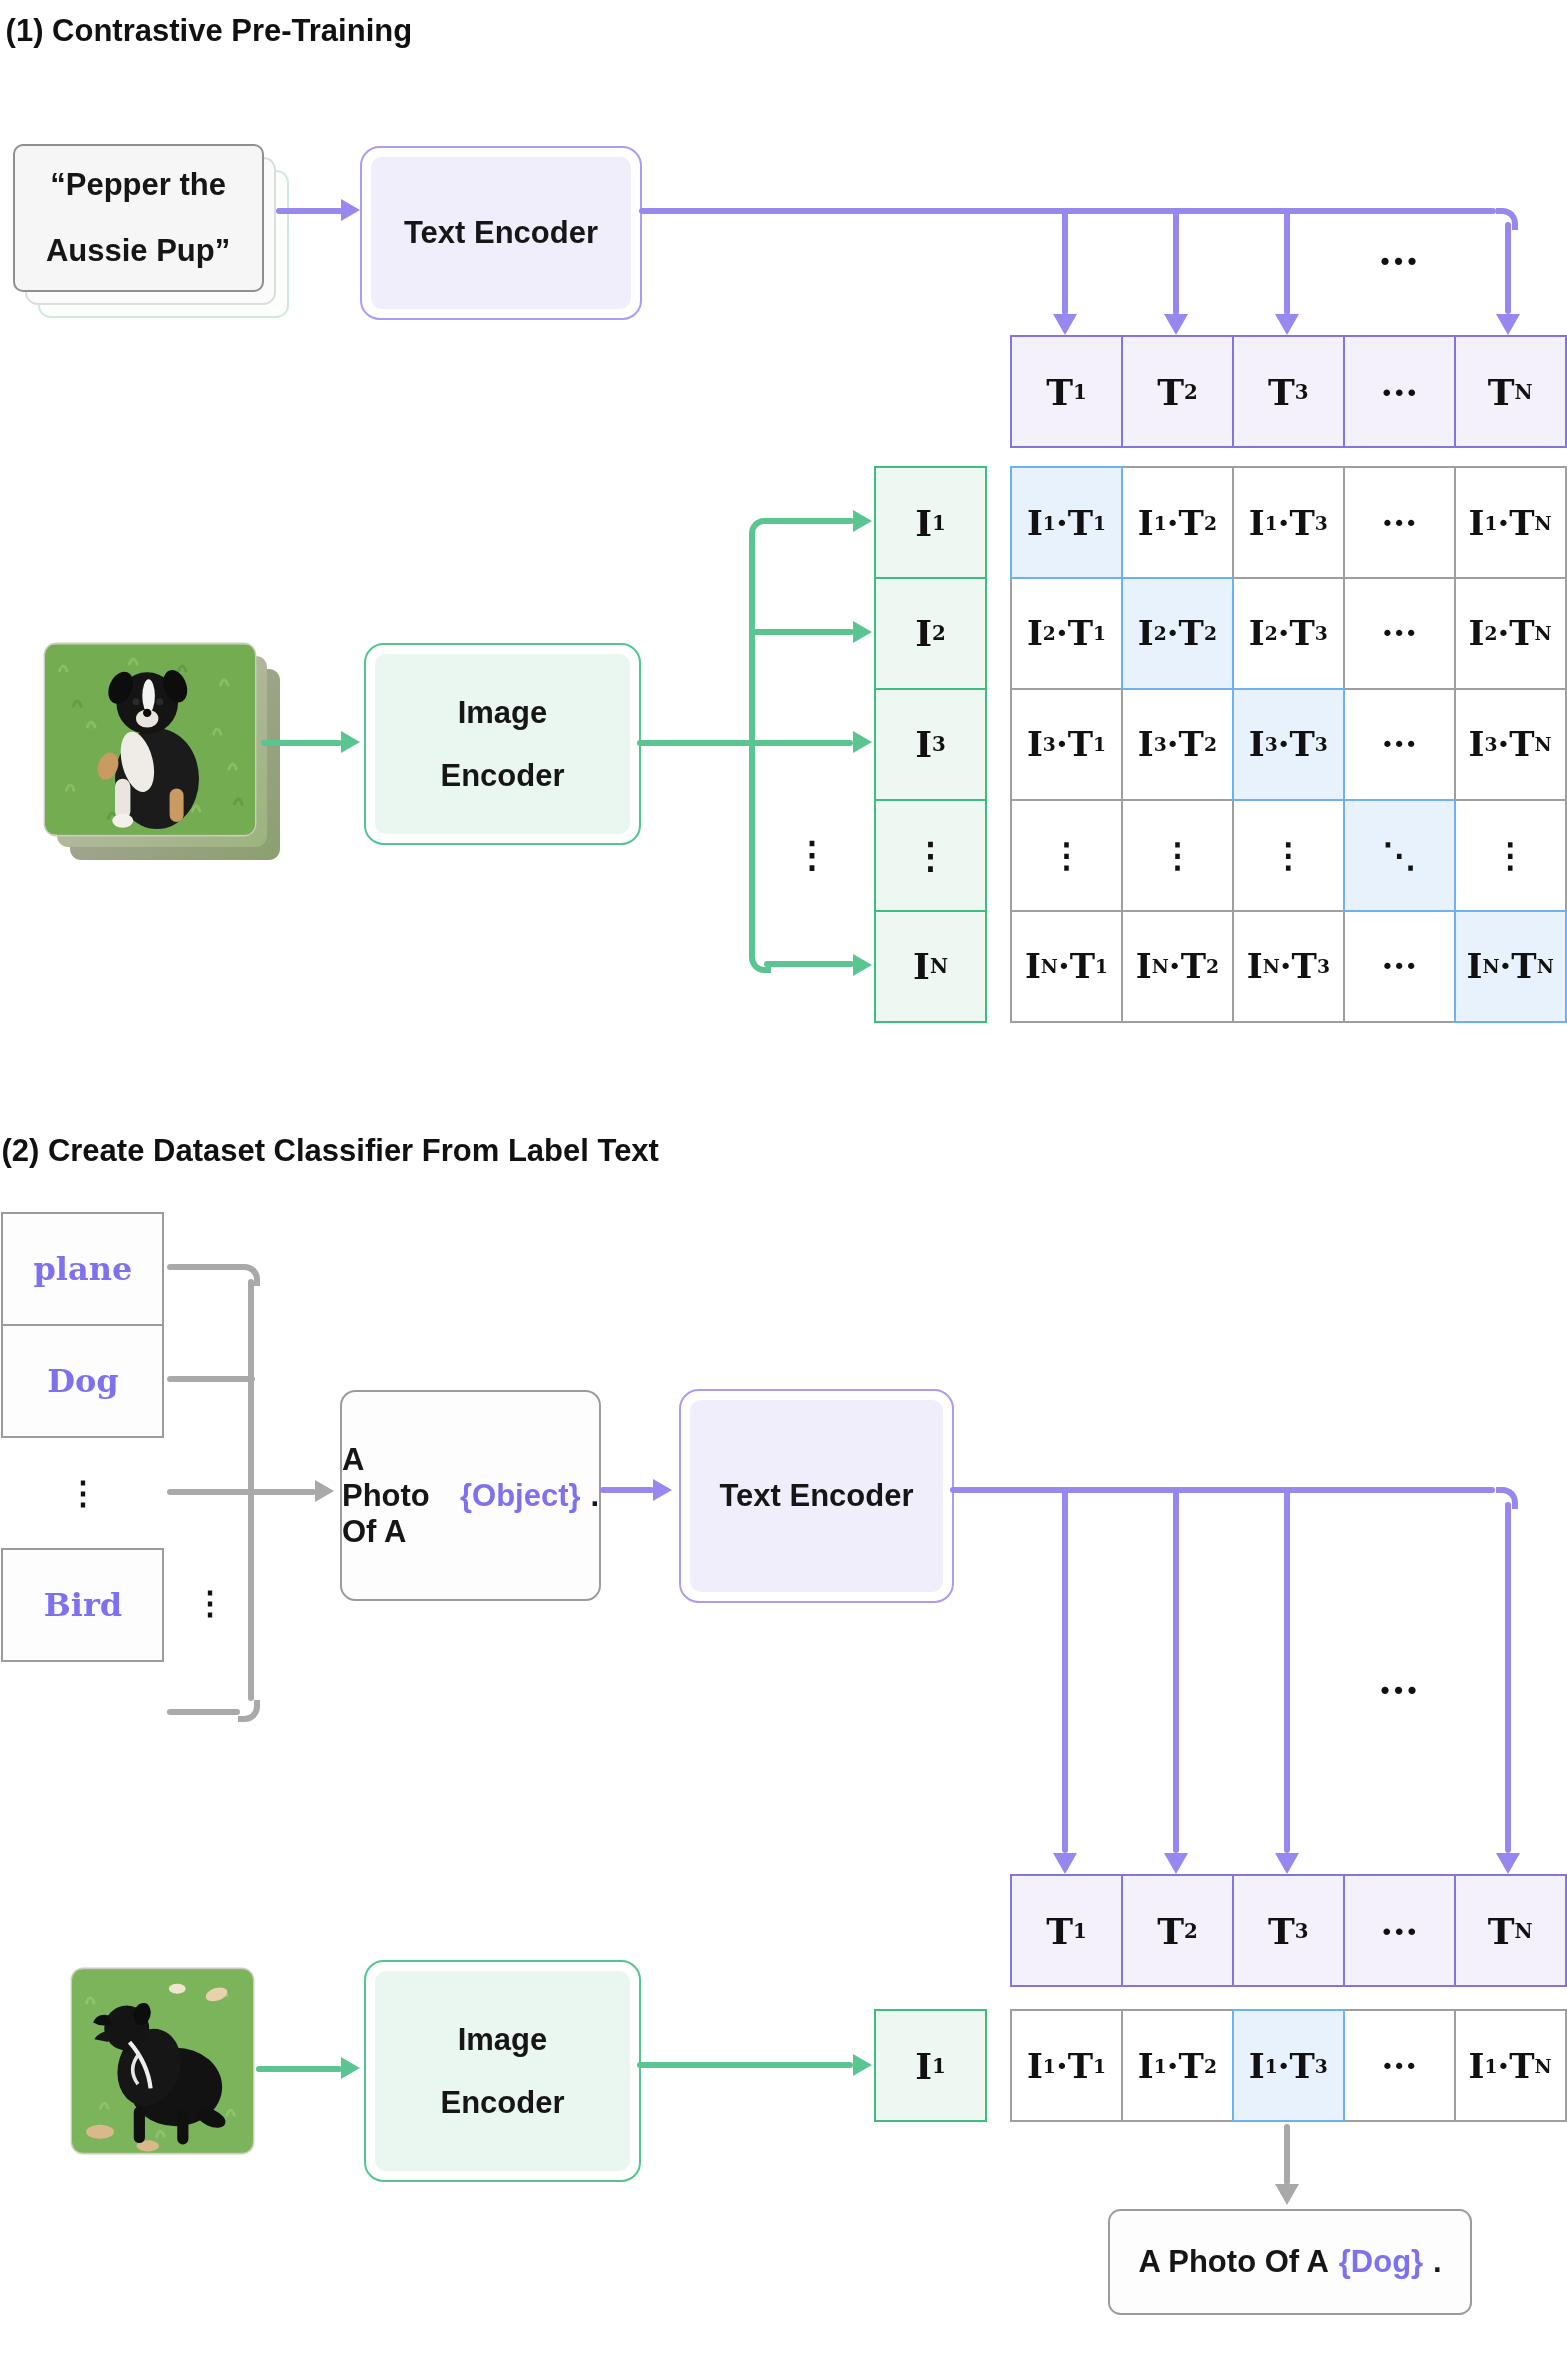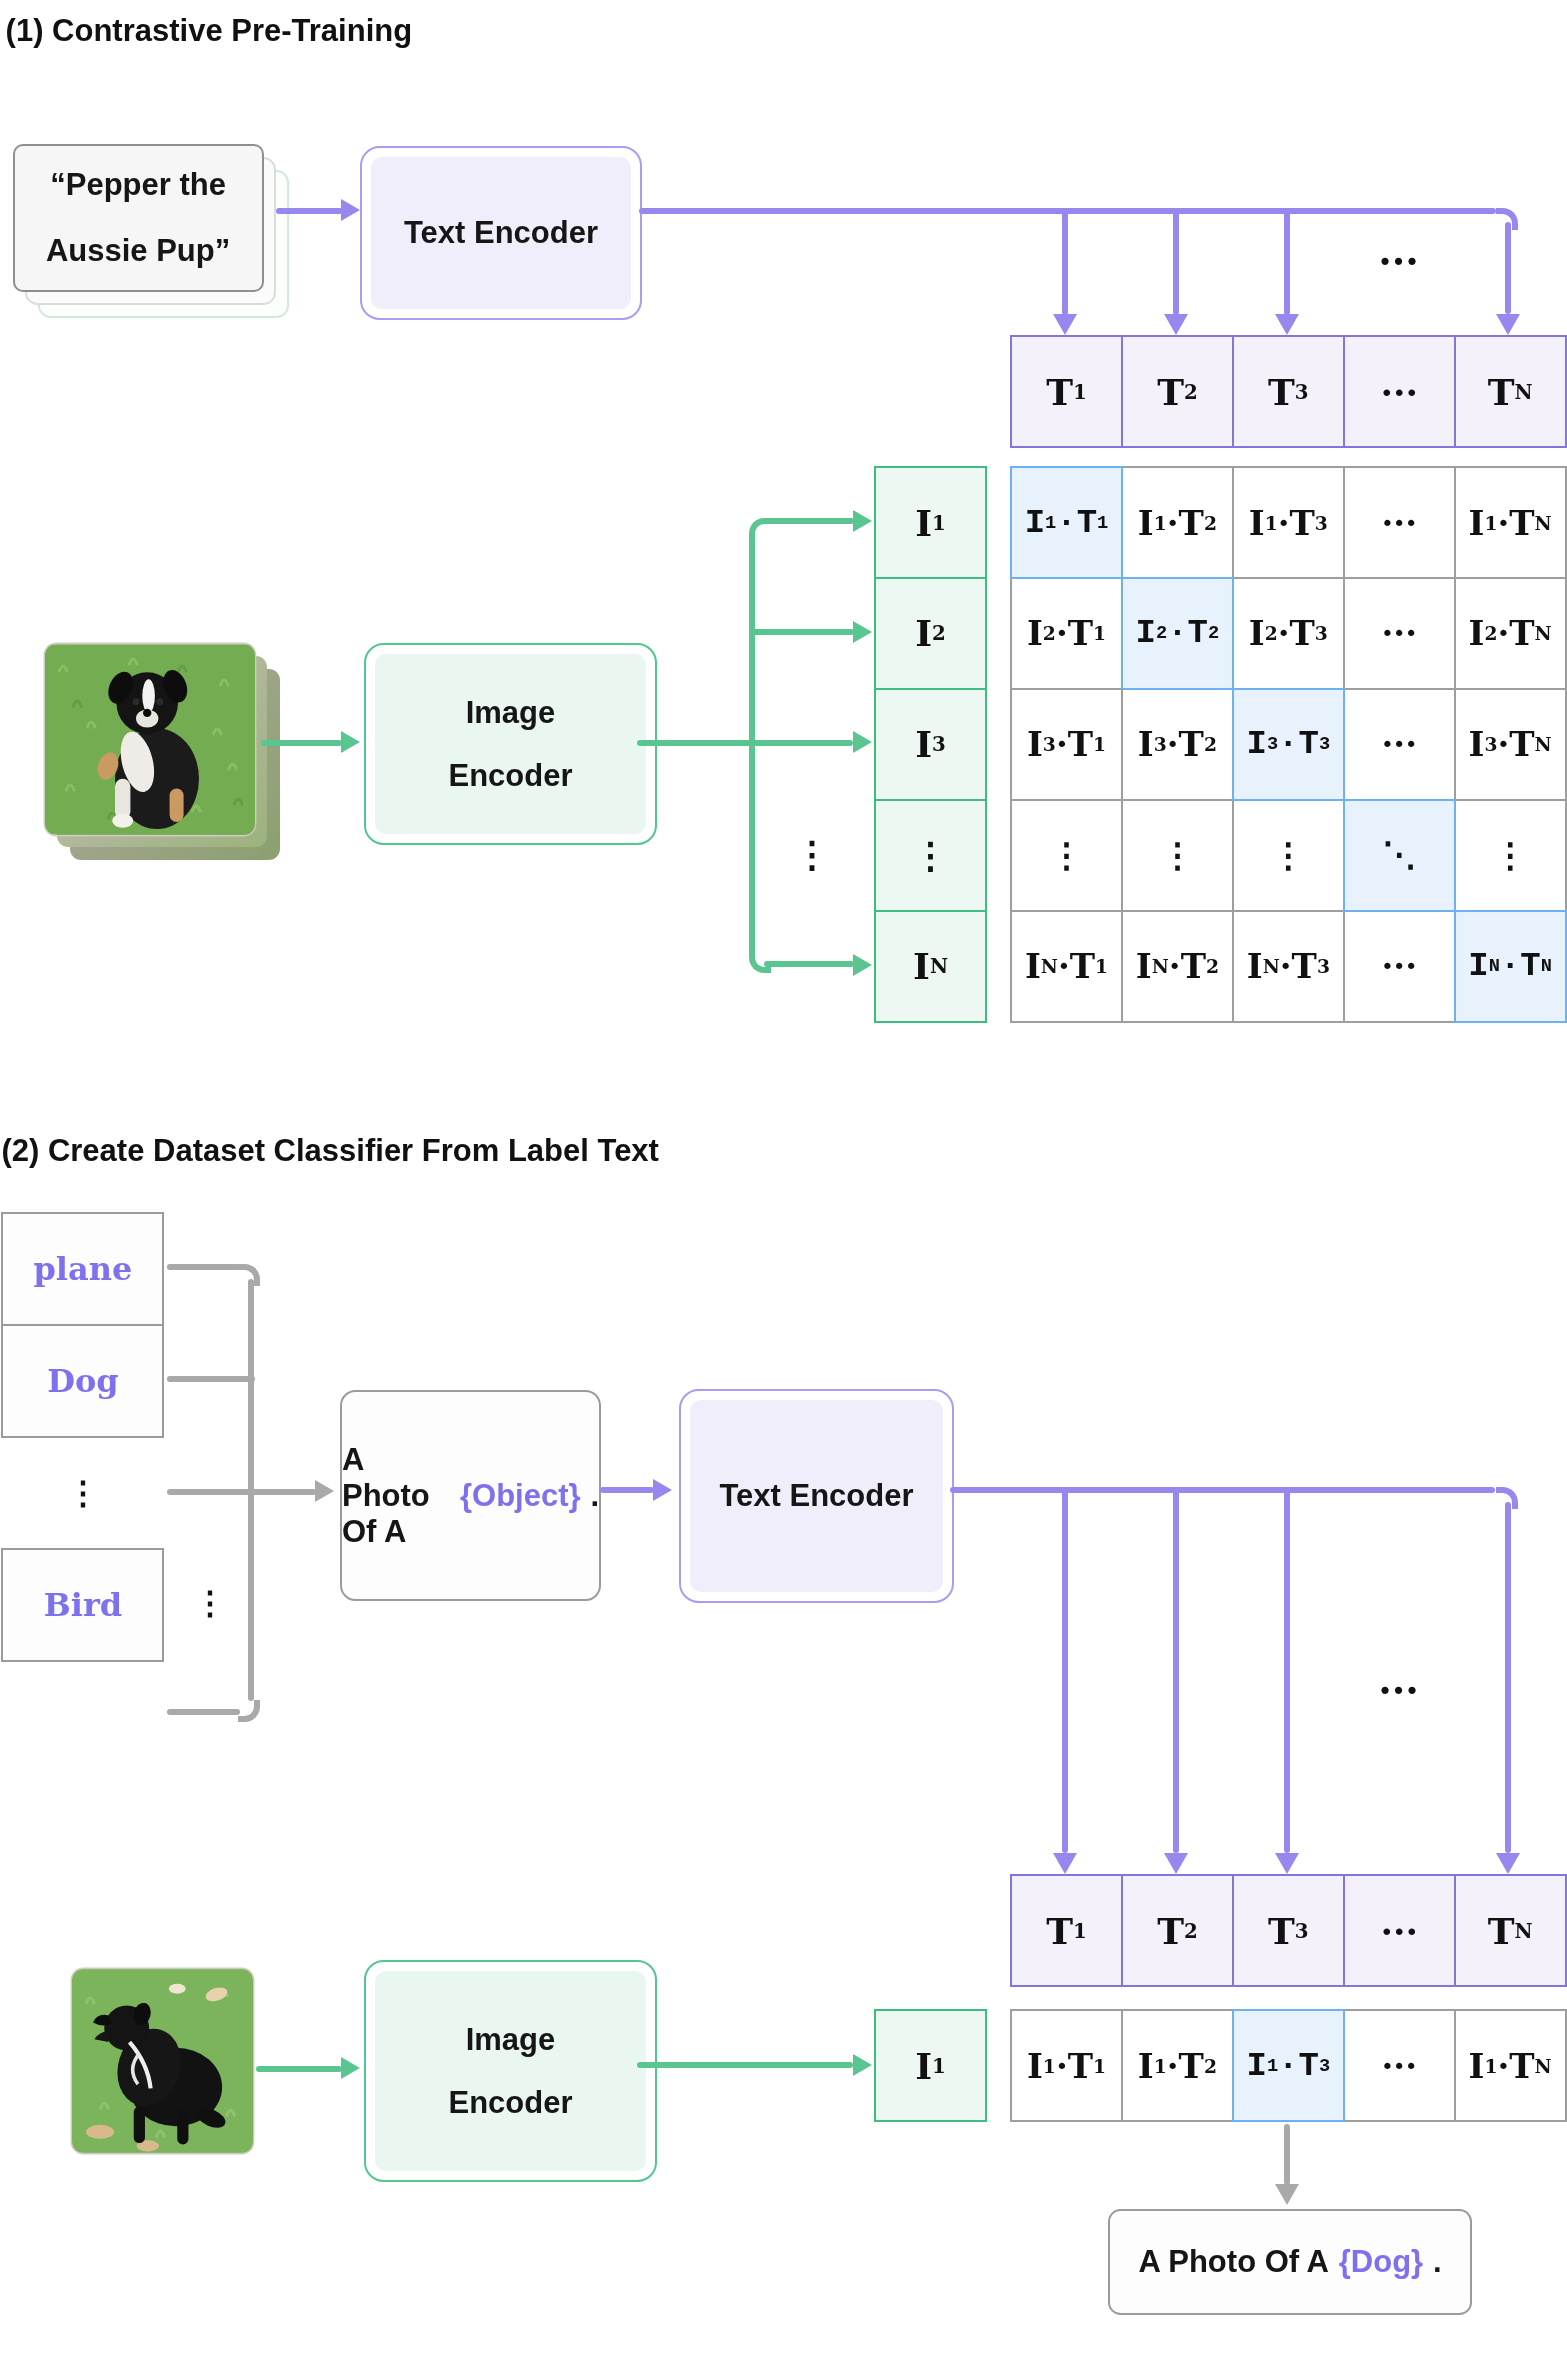--- a/index.html
+++ b/index.html
@@ -28,36 +28,36 @@
   .photo-ghost{border-radius:11.2px;}
   .pepper-text{display:flex;flex-direction:column;align-items:center;justify-content:center;
                width:100%;height:100%;gap:29.4px;font-size:31px;font-weight:700;color:#161616;}
 
   
   .enc{border-radius:19.6px;background:#fff;position:absolute;text-align:right;}
   .enc-inner{position:absolute;inset:9px;border-radius:11.2px;display:flex;flex-direction:column;
              align-items:center;justify-content:center;gap:27px;font-size:31px;font-weight:700;color:#161616;}
   .enc-purple{border:2.8px solid var(--encpb);}
   .enc-purple .enc-inner{background:var(--encpf);}
-  .enc-green{border:2.8px solid var(--encgb);padding-left:16px;}
+  .enc-green{border:2.8px solid var(--encgb);}
   .enc-green .enc-inner{background:var(--encgf);}
 
   
   .row{display:flex;}
   .row > .cell{margin-right:-2.1px;}
   .col{display:flex;flex-direction:column;}
   .col > .cell{margin-bottom:-2.1px;}
   .grid-row{display:flex;margin-bottom:-2.1px;}
   .grid-row > .cell{margin-right:-2.1px;}
   .cell{width:113px;height:113px;box-sizing:border-box;display:flex;align-items:center;justify-content:center;
         font-family:"DejaVu Serif",serif;font-weight:700;font-size:34px;color:#111;flex:0 0 auto;}
   .tcell{background:var(--tfill);border:2.1px solid var(--tborder);font-size:36px;}
   .icell{background:var(--ifill);border:2.1px solid var(--iborder);font-size:36px;}
   .mcell{background:#ffffff;border:2.1px solid var(--cellborder);}
-  .mcell.hl{background:var(--hlfill);border-color:var(--hlborder);position:relative;z-index:2;font-family:Liberation Mono, monospace;}
+  .mcell.hl{background:var(--hlfill);border-color:var(--hlborder);position:relative;z-index:2;}
   .sub{font-size:0.55em;vertical-align:-0.32em;}
 
   
   .label-box{width:163px;height:114px;border:2.1px solid var(--gray);background:#fdfdfd;
              font-family:"DejaVu Serif",serif;font-weight:700;font-size:32px;color:var(--lpurple);}
   .label-box.gapcell{border-color:transparent;background:transparent;color:#111;}
 
   .dots{font-family:"DejaVu Serif",serif;font-weight:700;font-size:36px;color:#111;
         display:flex;align-items:center;justify-content:center;}
 

